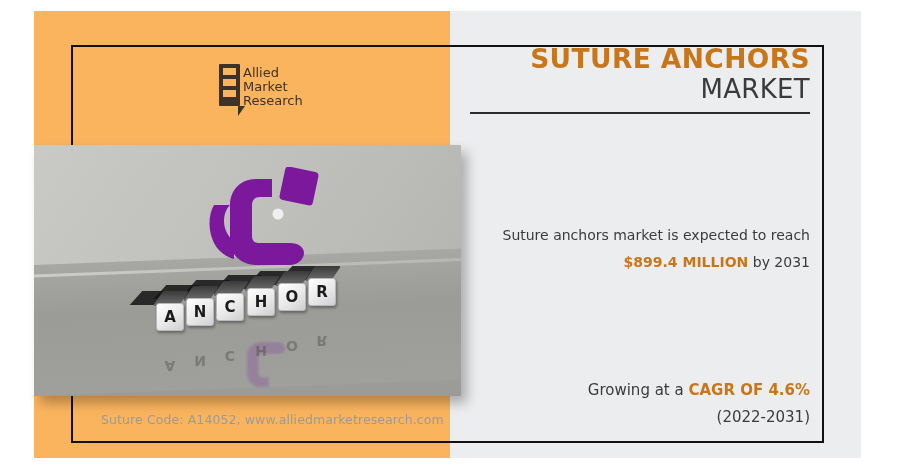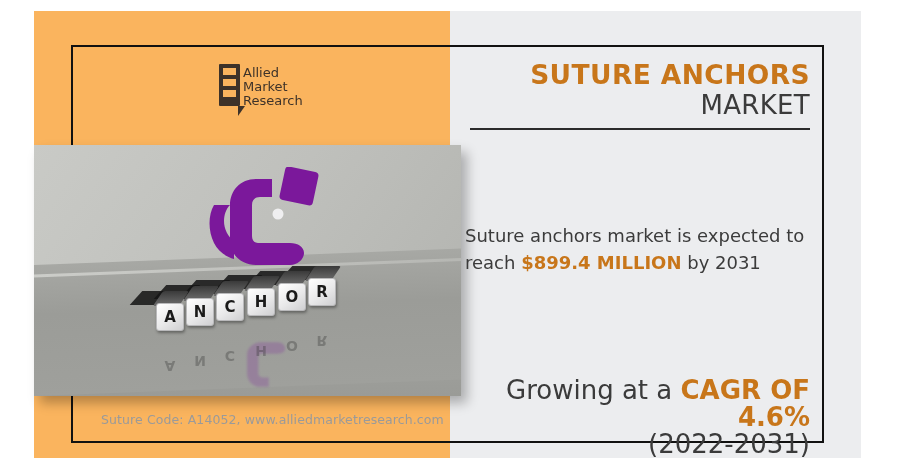--- a/index.html
+++ b/index.html
@@ -183,21 +183,21 @@
     color:#9a9a9a;
     font-family:"DejaVu Sans", sans-serif;
     font-size:12.5px;
     letter-spacing:0.1px;
     white-space:nowrap;
   }
 
   
   .right-col {
     position:absolute;
-    left:470px; top:60px;
+    left:470px; top:44px;
     width:340px;
     text-align:right;
   }
   .title-main {
     color:#c8761a;
     font-family:"DejaVu Sans", sans-serif;
     font-size:26.5px;
     font-weight:700;
     letter-spacing:0.4px;
     line-height:30px;
@@ -221,32 +221,32 @@
     color:#3c3c3c;
     font-family:"DejaVu Sans", sans-serif;
     font-size:12.6px;
     letter-spacing:0.25px;
     text-align:center;
   }
   .stat-value {
     position:absolute;
     left:465px; top:222px;
     width:345px;
-    text-align:left;
-    font-size:18px;
+    text-align:right;
+    font-size:14px;
     line-height:27px;
     color:#3b3b3b;
     font-family:"DejaVu Sans", sans-serif;
   }
   .stat-cagr {
     position:absolute;
     left:465px; top:377px;
     width:345px;
     text-align:right;
-    font-size:26px;
+    font-size:15px;
     line-height:27px;
     color:#3b3b3b;
     font-family:"DejaVu Sans", sans-serif;
   }
   .accent {
     color:#c8761a;
     font-weight:700;
   }
 </style>
 </head>

